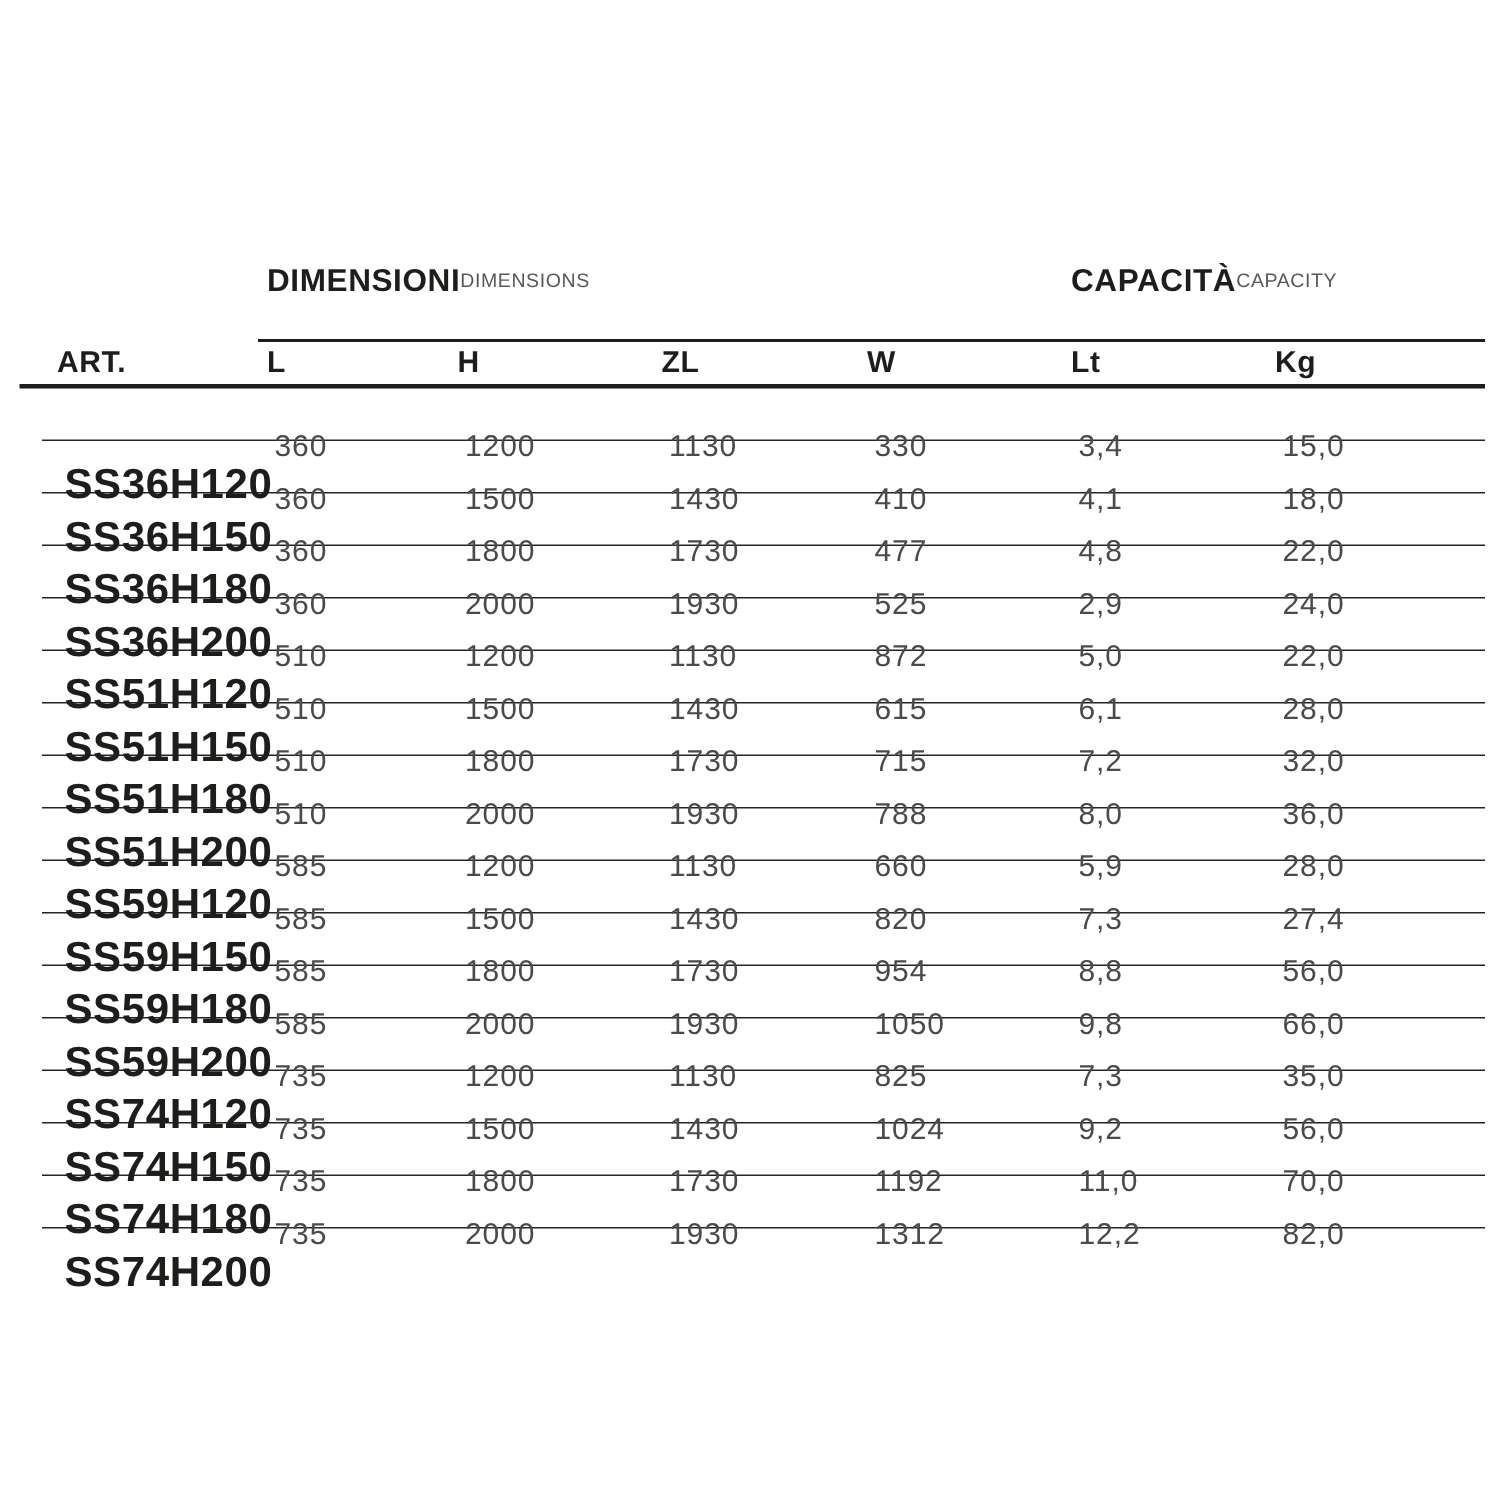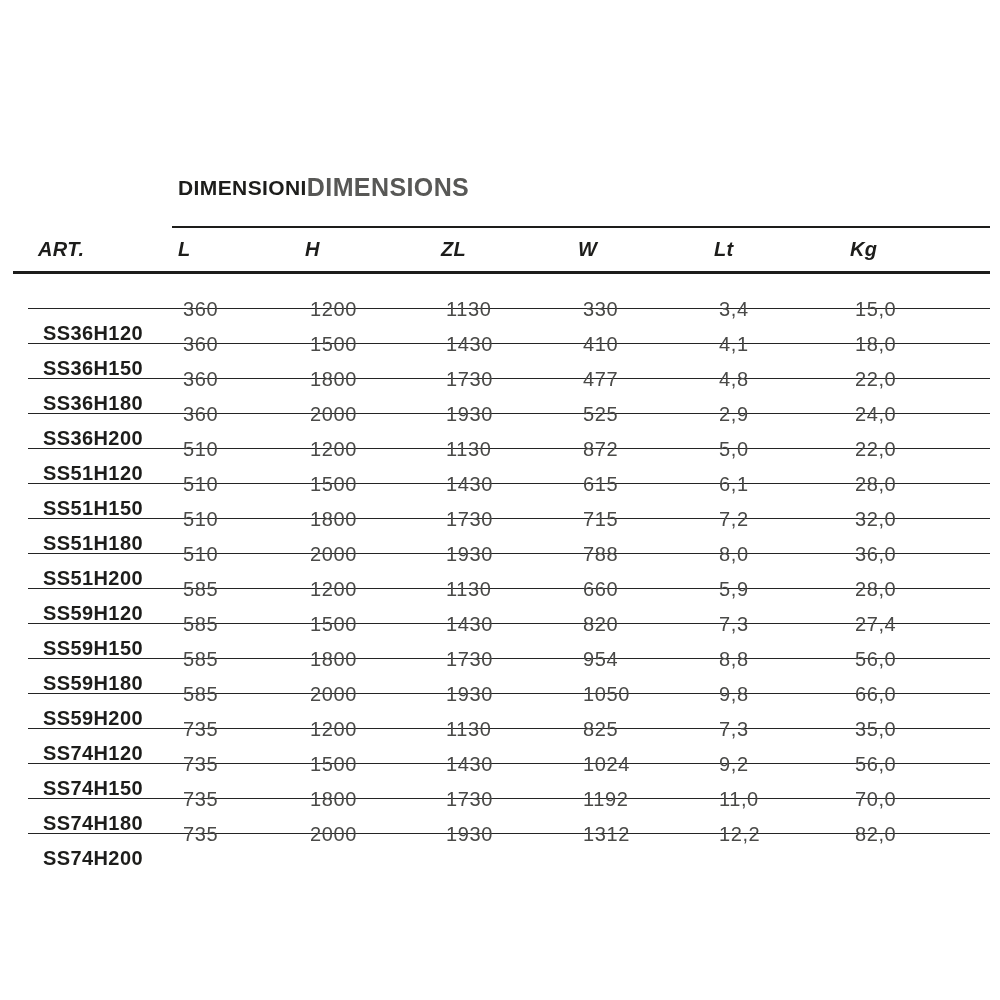--- a/index.html
+++ b/index.html
@@ -24,75 +24,78 @@
     margin-left: 15px;
     padding-left: 10px;
     height: 50px;
   }
   .group-cell { display: flex; flex-direction: row; justify-content: flex-start; }
   .group-cell .primary {
     font-size: 21px; line-height: 23px; font-weight: bold;
     color: #1d1d1b; letter-spacing: 0.4px;
   }
   .group-cell .secondary {
-    font-size: 25px; line-height: 22px; font-weight: bold;
+    font-size: 13px; line-height: 22px; font-weight: normal;
     color: #585856; letter-spacing: 0.4px;
   }
   .span3 { grid-column: 2 / span 3; }
   .col5 { grid-column: 5; }
   .col6 { grid-column: 6; }
   .col7 { grid-column: 7; }
 
   .group-underline {
     margin-left: 159px;
     width: 818px;
     height: 2px;
     background: #1d1d1b;
   }
 
   
   .col-header-row {
     margin-left: 15px;
     padding-left: 10px;
-    height: 43px;
+    height: 28px;
     align-items: center;
-    font-style: italic;
   }
   .col-header-row .cell {
     font-size: 20px; font-weight: bold; color: #1d1d1b; letter-spacing: 0.4px;
   }
 
   .header-rule { width: 977px; height: 2.5px; background: #1d1d1b; }
 
   
   .data-row {
     margin-left: 15px;
     width: 962px;
     height: 35px;
     padding-left: 15px;
     align-items: center;
     border-bottom: 1.4px solid #242424;
   }
   .data-row .cell {
     font-size: 20px; font-weight: normal; color: #4a4a48; letter-spacing: 0.6px;
   }
   .data-row .cell.art {
-    font-size: 20px; font-weight: bold; color: #1d1d1b; letter-spacing: 0.4px; margin-top: 48px;
+    font-size: 28px; font-weight: bold; color: #1d1d1b; letter-spacing: 0.4px; margin-top: 48px;
   }
 </style>
 </head>
 <body>
 
 <div class="canvas">
   <div class="spec-table">
 
     <div class="grid-row group-header-row">
       <div class="group-cell span3">
         <span class="primary">DIMENSIONI</span>
         <span class="secondary">DIMENSIONS</span>
+      </div>
+      <div class="group-cell col6">
+        <span class="primary">CAPACITÀ</span>
+        <span class="secondary">CAPACITY</span>
       </div>
     </div>
 
     <div class="group-underline"></div>
 
     <div class="grid-row col-header-row">
       <div class="cell">ART.</div>
       <div class="cell">L</div>
       <div class="cell">H</div>
       <div class="cell">ZL</div>

